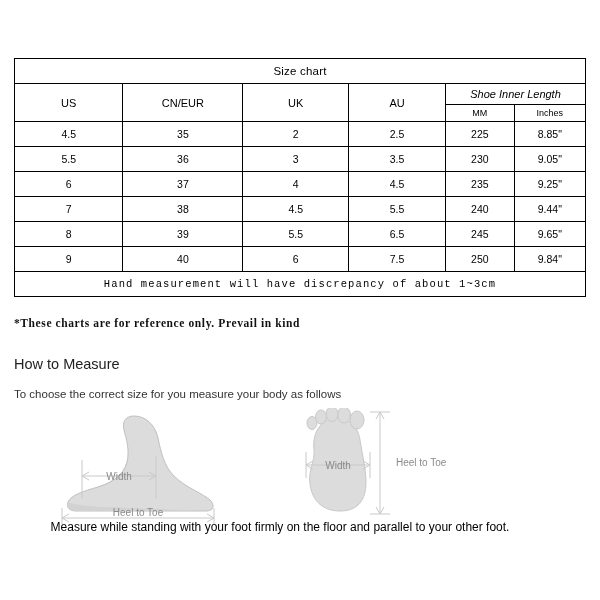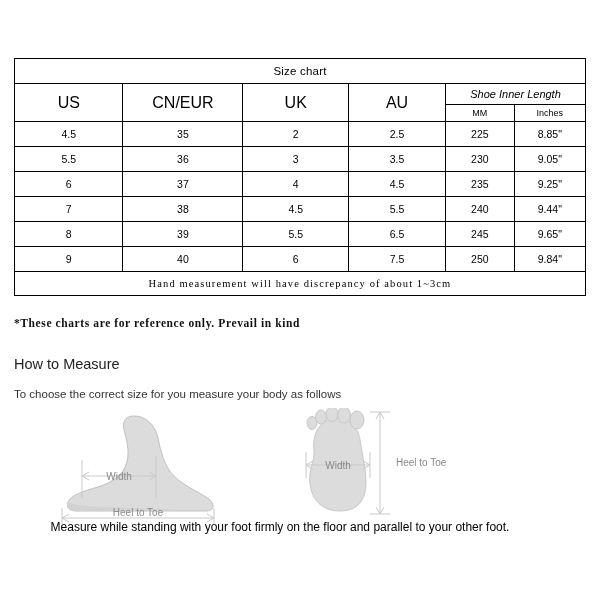--- a/index.html
+++ b/index.html
@@ -43,42 +43,42 @@
   }
   .title-row td {
     border: 1px solid #000000;
     border-bottom: 1px solid #000000;
     font-size: 11.5px;
     font-weight: bold;
     padding: 6px 0 6px 0;
     letter-spacing: 0.2px;
   }
   .head-main {
-    font-size: 16px;
+    font-size: 11px;
     font-weight: bold;
     padding: 9px 8px;
   }
   .head-group {
     font-size: 11px;
     font-weight: bold;
     padding: 4px 0;
     font-style: italic;
   }
   .head-sub {
     font-size: 9px;
     padding: 3px 0;
   }
   .data-cell {
     font-size: 10.5px;
     padding: 6px 0;
   }
   .note-row td {
     font-size: 10.5px;
     font-weight: bold;
-    font-family: Liberation Serif, serif;
+    font-family: Liberation Mono, monospace;
     letter-spacing: 1.1px;
     padding: 6px 0;
   }
 
   
   .ref-note {
     position: absolute;
     left: 14px;
     top: 317px;
     font-size: 11.5px;

